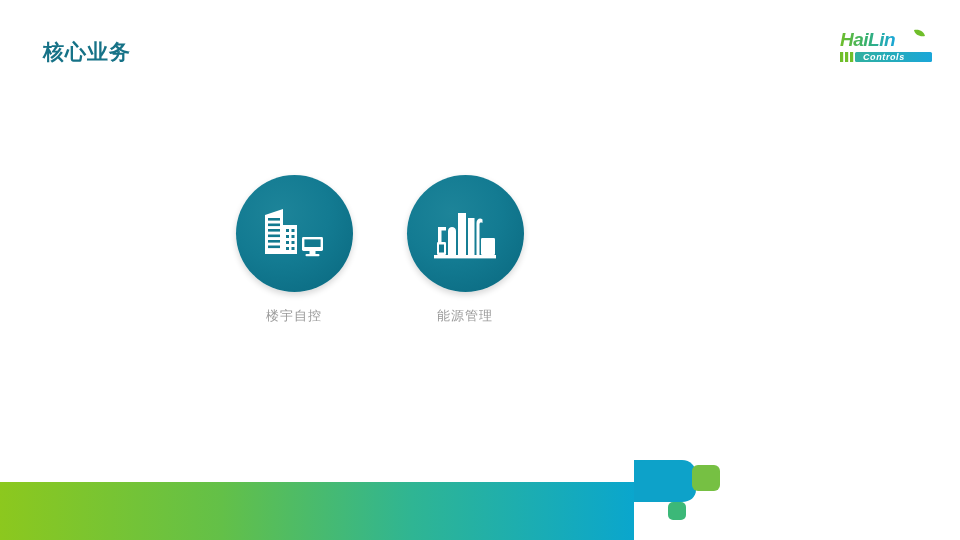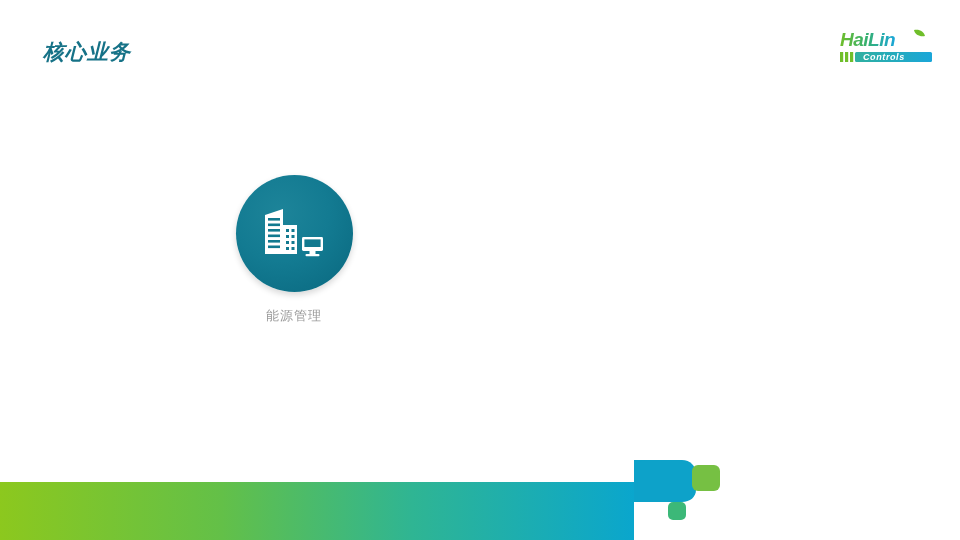--- a/index.html
+++ b/index.html
@@ -25,21 +25,20 @@
   .slide-title {
     position: absolute;
     left: 43px;
     top: 41px;
     font-size: 21px;
     font-weight: bold;
     color: #167287;
     letter-spacing: 1px;
     line-height: 1;
     white-space: nowrap;
-    font-style: italic;
   }
 
   
   .logo {
     position: absolute;
     right: 26px;
     top: 28px;
     width: 96px;
     height: 40px;
   }
@@ -164,23 +163,51 @@
               </g>
 
               <rect x="39" y="33" width="21" height="14" rx="1.4"></rect>
               <rect x="41.4" y="35.4" width="16.2" height="7.6" fill="#12798F"></rect>
               <rect x="46.5" y="47" width="6" height="3"></rect>
               <rect x="42.5" y="50" width="14" height="2.2" rx="1"></rect>
             </g>
           </svg>
         </span>
       </div>
+      <div class="card-label">楼宇自控</div>
+    </div>
+
+    <div class="card card-2">
+      <div class="circle">
+        <span>
+          <svg width="62" height="58" viewBox="0 0 62 58" xmlns="http://www.w3.org/2000/svg">
+            <g fill="#ffffff">
+
+              <path d="M4 22 L4 50 L7.5 50 L7.5 25.5 L12 25.5 L12 22 Z"></path>
+
+              <rect x="3" y="37" width="9" height="13" rx="1.2"></rect>
+              <rect x="5" y="39.5" width="5" height="8" fill="#12798F"></rect>
+
+              <path d="M14 26 C14 23.5 16 22 18 22 C20 22 22 23.5 22 26 L22 50 L14 50 Z"></path>
+
+              <rect x="24" y="8" width="8" height="42"></rect>
+
+              <rect x="34" y="13" width="6.5" height="37"></rect>
+
+              <path d="M42.5 18 C42.5 14 46 12.5 48.5 14.5 L48.5 18 C47 17 45.5 17.5 45.5 19.5 L45.5 50 L42.5 50 Z"></path>
+
+              <rect x="47" y="33" width="14" height="17" rx="1.2"></rect>
+
+              <rect x="0" y="50" width="62" height="3.4"></rect>
+            </g>
+          </svg>
+        </span>
+      </div>
       <div class="card-label">能源管理</div>
     </div>
-
 
 
   </div>
 
   <div class="bottom-deco">
     <svg width="960" height="80" viewBox="0 0 960 80" xmlns="http://www.w3.org/2000/svg">
       <defs>
         <linearGradient id="footGrad" x1="0" y1="0" x2="1" y2="0">
           <stop offset="0%" stop-color="#8cc81e"></stop>
           <stop offset="35%" stop-color="#63c048"></stop>

